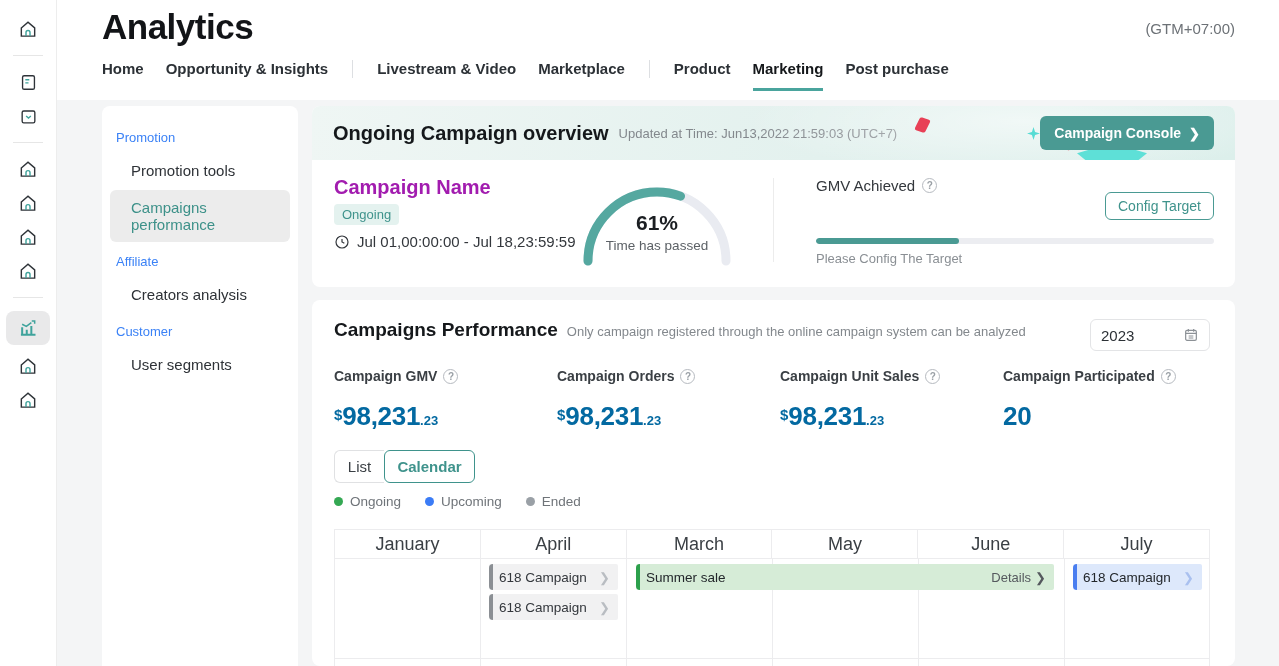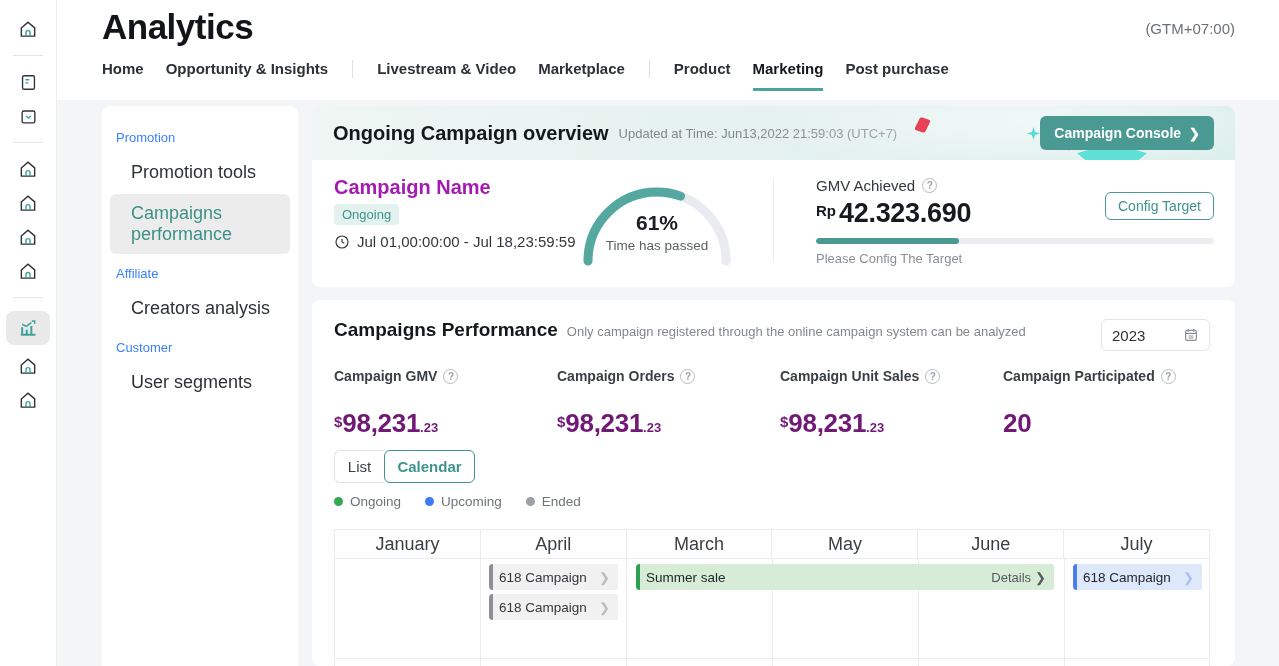--- a/index.html
+++ b/index.html
@@ -24,21 +24,21 @@
   .top-header { position:absolute; left:57px; top:0; width:1222px; height:100px; background:#fff; }
   .page-title { position:absolute; left:45px; top:7px; font-size:35px; font-weight:800; letter-spacing:-0.5px; color:#121417; }
   .timezone { position:absolute; right:44px; top:20px; font-size:15px; color:#6c7176; }
   .tabs { position:absolute; left:45px; top:60px; display:flex; align-items:flex-start; gap:22px; }
   .tab { font-size:15px; font-weight:700; color:#2c3136; padding-bottom:11px; cursor:pointer; white-space:nowrap; }
   .tab.active { color:#15181b; border-bottom:3px solid #4aa49d; }
   .tab-sep { width:1px; height:18px; background:#dddfe2; margin:0 2px; }
   
   .sidebar { position:absolute; left:102px; top:106px; width:196px; height:560px; background:#fff; border-radius:8px 8px 0 0; padding-top:14px; }
   .side-section-label { padding:10px 14px 6px 14px; font-size:13px; color:#3b82f6; }
-  .side-item { margin:2px 8px; padding:9px 6px 9px 21px; font-size:18px; color:#2e3237; border-radius:6px; cursor:pointer; }
+  .side-item { margin:2px 8px; padding:9px 6px 9px 21px; font-size:15px; color:#2e3237; border-radius:6px; cursor:pointer; }
   .side-item.active { background:#ececec; color:#3d9189; }
   
   .overview-card { position:absolute; left:312px; top:106px; width:923px; height:181px; background:#fff; border-radius:8px; overflow:hidden; }
   .banner {
     position:relative; height:54px; display:flex; align-items:center; padding:0 21px;
     background:linear-gradient(100deg,#eff6f4 0%,#e3f1ee 55%,#dcefeb 100%);
   }
   .banner-title { font-size:20px; font-weight:800; color:#15181b; }
   .banner-updated { font-size:13px; color:#83888d; margin-left:10px; }
   .console-btn {
@@ -72,27 +72,27 @@
   }
   .gmv-bar { position:absolute; left:504px; top:78px; width:398px; height:6px; border-radius:3px; background:#ecedf1; overflow:hidden; }
   .gmv-bar-fill { height:100%; border-radius:3px; background:#4a9a93; }
   .gmv-note { position:absolute; left:504px; top:91px; font-size:13px; color:#8a8f94; }
   .help { display:inline-flex; width:15px; height:15px; border:1px solid #b6bac0; border-radius:50%; color:#9aa0a6; font-size:10px; align-items:center; justify-content:center; font-weight:700; flex:0 0 auto; }
   
   .perf-card { position:absolute; left:312px; top:300px; width:923px; height:366px; background:#fff; border-radius:8px; }
   .perf-title-row { position:absolute; left:22px; top:19px; display:flex; align-items:baseline; gap:9px; }
   .perf-title { font-size:19px; font-weight:800; color:#15181b; }
   .perf-subtitle { font-size:13px; color:#83888d; }
-  .year-select { position:absolute; right:25px; top:19px; width:109px; height:32px; border:1px solid #e3e4e6; border-radius:6px; background:#fff; display:flex; align-items:center; padding:0 10px; cursor:pointer; }
+  .year-select { position:absolute; right:25px; top:19px; width:120px; height:32px; border:1px solid #e3e4e6; border-radius:6px; background:#fff; display:flex; align-items:center; padding:0 10px; cursor:pointer; }
   .year-value { font-size:15px; color:#2c3136; }
   .year-select svg { margin-left:auto; }
   .metrics { position:absolute; left:22px; top:68px; width:880px; }
   .metric { position:absolute; top:0; width:215px; }
   .metric-label { display:flex; align-items:center; gap:6px; font-size:14px; font-weight:700; color:#3a3f44; }
-  .metric-value { margin-top:24px; font-weight:800; color:#701a75; }
+  .metric-value { margin-top:17px; font-weight:800; color:#0369a1; }
   .m-prefix { font-size:15px; vertical-align:5px; }
   .m-num { font-size:26px; letter-spacing:-0.3px; }
   .m-dec { font-size:13px; }
   .toggle { position:absolute; left:22px; top:150px; display:flex; }
   .toggle-btn { height:33px; display:flex; align-items:center; justify-content:center; font-size:15px; background:#fff; cursor:pointer; }
   .toggle-list { width:50px; border:1px solid #e0e1e3; border-right:none; border-radius:6px 0 0 6px; color:#3a3f44; }
   .toggle-cal { width:91px; border:1.5px solid #3f938c; border-radius:6px; color:#3f938c; font-weight:700; }
   .legend { position:absolute; left:22px; top:194px; display:flex; gap:24px; }
   .legend-item { display:flex; align-items:center; gap:7px; font-size:13.5px; color:#6f7479; }
   .dot { width:9px; height:9px; border-radius:50%; }
@@ -246,23 +246,20 @@
       <div class="gauge-center">
         <div class="gauge-pct">61%</div>
         <div class="gauge-caption">Time has passed</div>
       </div>
     </div>
     <div class="v-div"></div>
     <div class="gmv-label-row">
       <span>GMV Achieved</span>
       <span class="help">?</span>
     </div>
-    <div class="gmv-value">
-      <span class="gmv-cur">Rp</span><span class="gmv-num">42.323.690</span>
-    </div>
     <button class="config-btn">Config Target</button>
     <div class="gmv-bar">
       <div class="gmv-bar-fill" style="width:36%"></div>
     </div>
     <div class="gmv-note">Please Config The Target</div>
   </div>
 </div>
 
 <div class="perf-card">
   <div class="perf-title-row">

